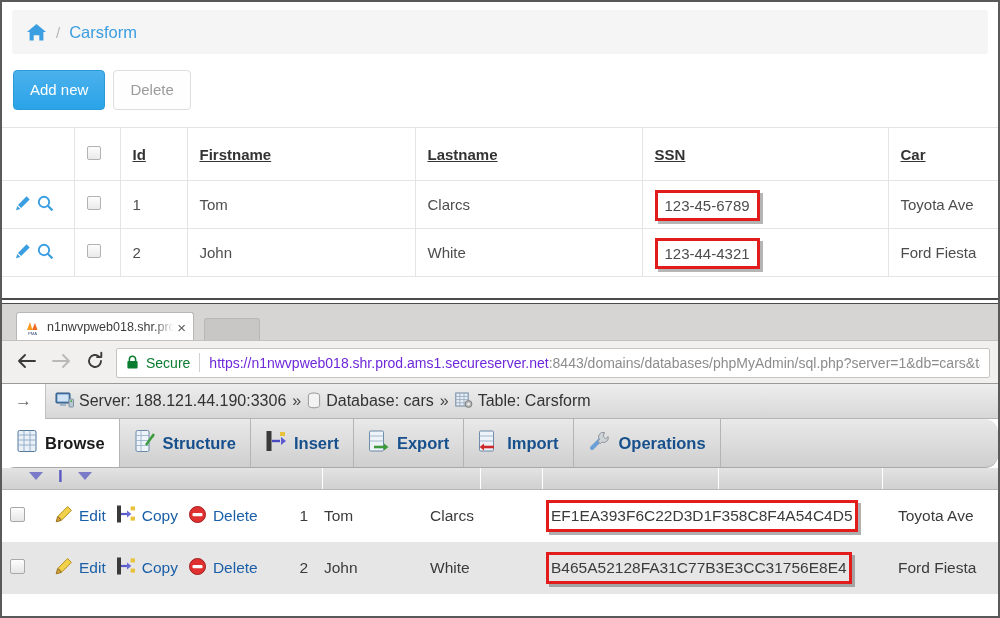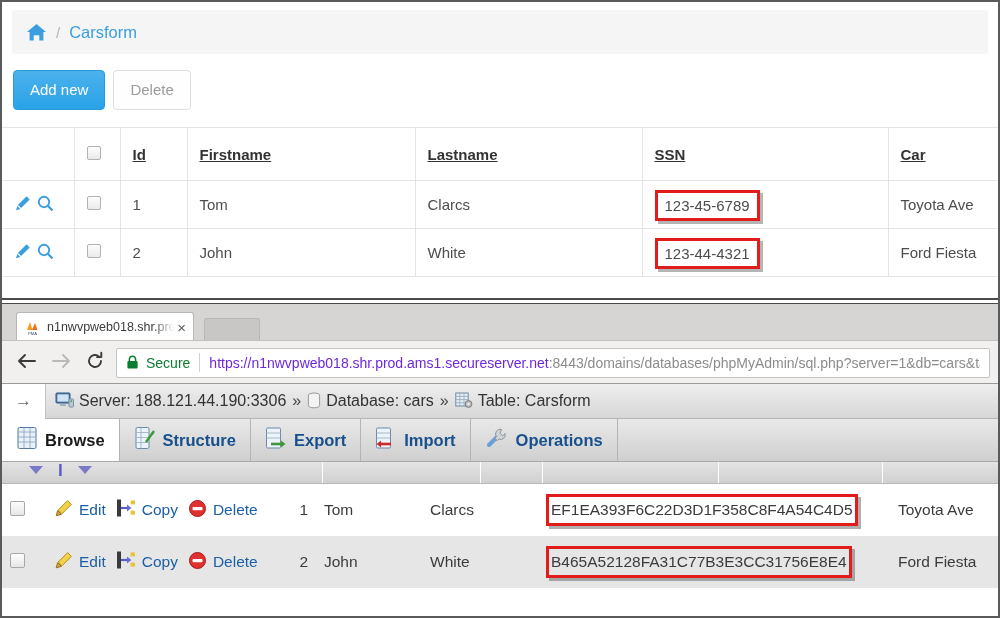--- a/index.html
+++ b/index.html
@@ -194,24 +194,25 @@
     border-right: 1px solid #c2c2c2;
     display: flex; align-items: center; justify-content: center;
     color: #6b6b6b; font-size: 17px;
     flex: none;
   }
   .pma-crumb .seg { display: flex; align-items: flex-start; margin-left: 9px; }
   .pma-crumb .seg svg { margin-right: 5px; }
   .pma-crumb .chev { margin: 0 6px; color: #444; }
 
   .pma-tabs {
-    height: 43px;
+    height: 49px;
     background: linear-gradient(#e9e9e9, #cfcfcf);
     display: flex; align-items: stretch;
     border-bottom: 1px solid #a9a9a9;
+    border-radius: 13px;
   }
   .pma-tab {
     display: flex; align-items: center; gap: 7px;
     padding: 0 14px;
     border-right: 1px solid #b4b4b4;
     color: #17508c; font-size: 16.5px; font-weight: bold;
     white-space: nowrap;
   }
   .pma-tab.active {
     background: #fff;
@@ -472,20 +473,31 @@
               <path d="M2 6.5h13M2 11.5h13M2 16.5h13M7 1.5v21" stroke="#9ab3ca" stroke-width="0.9"></path>
               <path d="M12 16 L20 5" stroke="#3c9a3c" stroke-width="2.4"></path>
               <path d="M20 5l-0.4 3.4-2.6-1z" fill="#3c9a3c"></path>
             </svg>
         </span>
         <span>Structure</span>
       </div>
       <div class="pma-tab">
         <span>
           <svg width="22" height="24" viewBox="0 0 22 24">
+              <rect x="1.5" y="2" width="5" height="20" fill="#3a3a3a"></rect>
+              <path d="M7 12h8" stroke="#4a4ac0" stroke-width="2.4"></path>
+              <path d="M16 8l5 4-5 4z" fill="#5a5ad0"></path>
+              <rect x="15" y="3" width="5" height="4" fill="#e8c23a"></rect>
+            </svg>
+        </span>
+        <span>Insert</span>
+      </div>
+      <div class="pma-tab">
+        <span>
+          <svg width="22" height="24" viewBox="0 0 22 24">
               <rect x="1.5" y="2" width="14" height="20" rx="1.2" fill="#eef3f9" stroke="#6b8aa8"></rect>
               <path d="M1.5 7h14M1.5 12h14" stroke="#9ab3ca" stroke-width="0.9"></path>
               <path d="M6 18h10" stroke="#3c9a3c" stroke-width="2.6"></path>
               <path d="M16 14.4l4.5 3.6-4.5 3.6z" fill="#3c9a3c"></path>
             </svg>
         </span>
         <span>Export</span>
       </div>
       <div class="pma-tab">
         <span>

